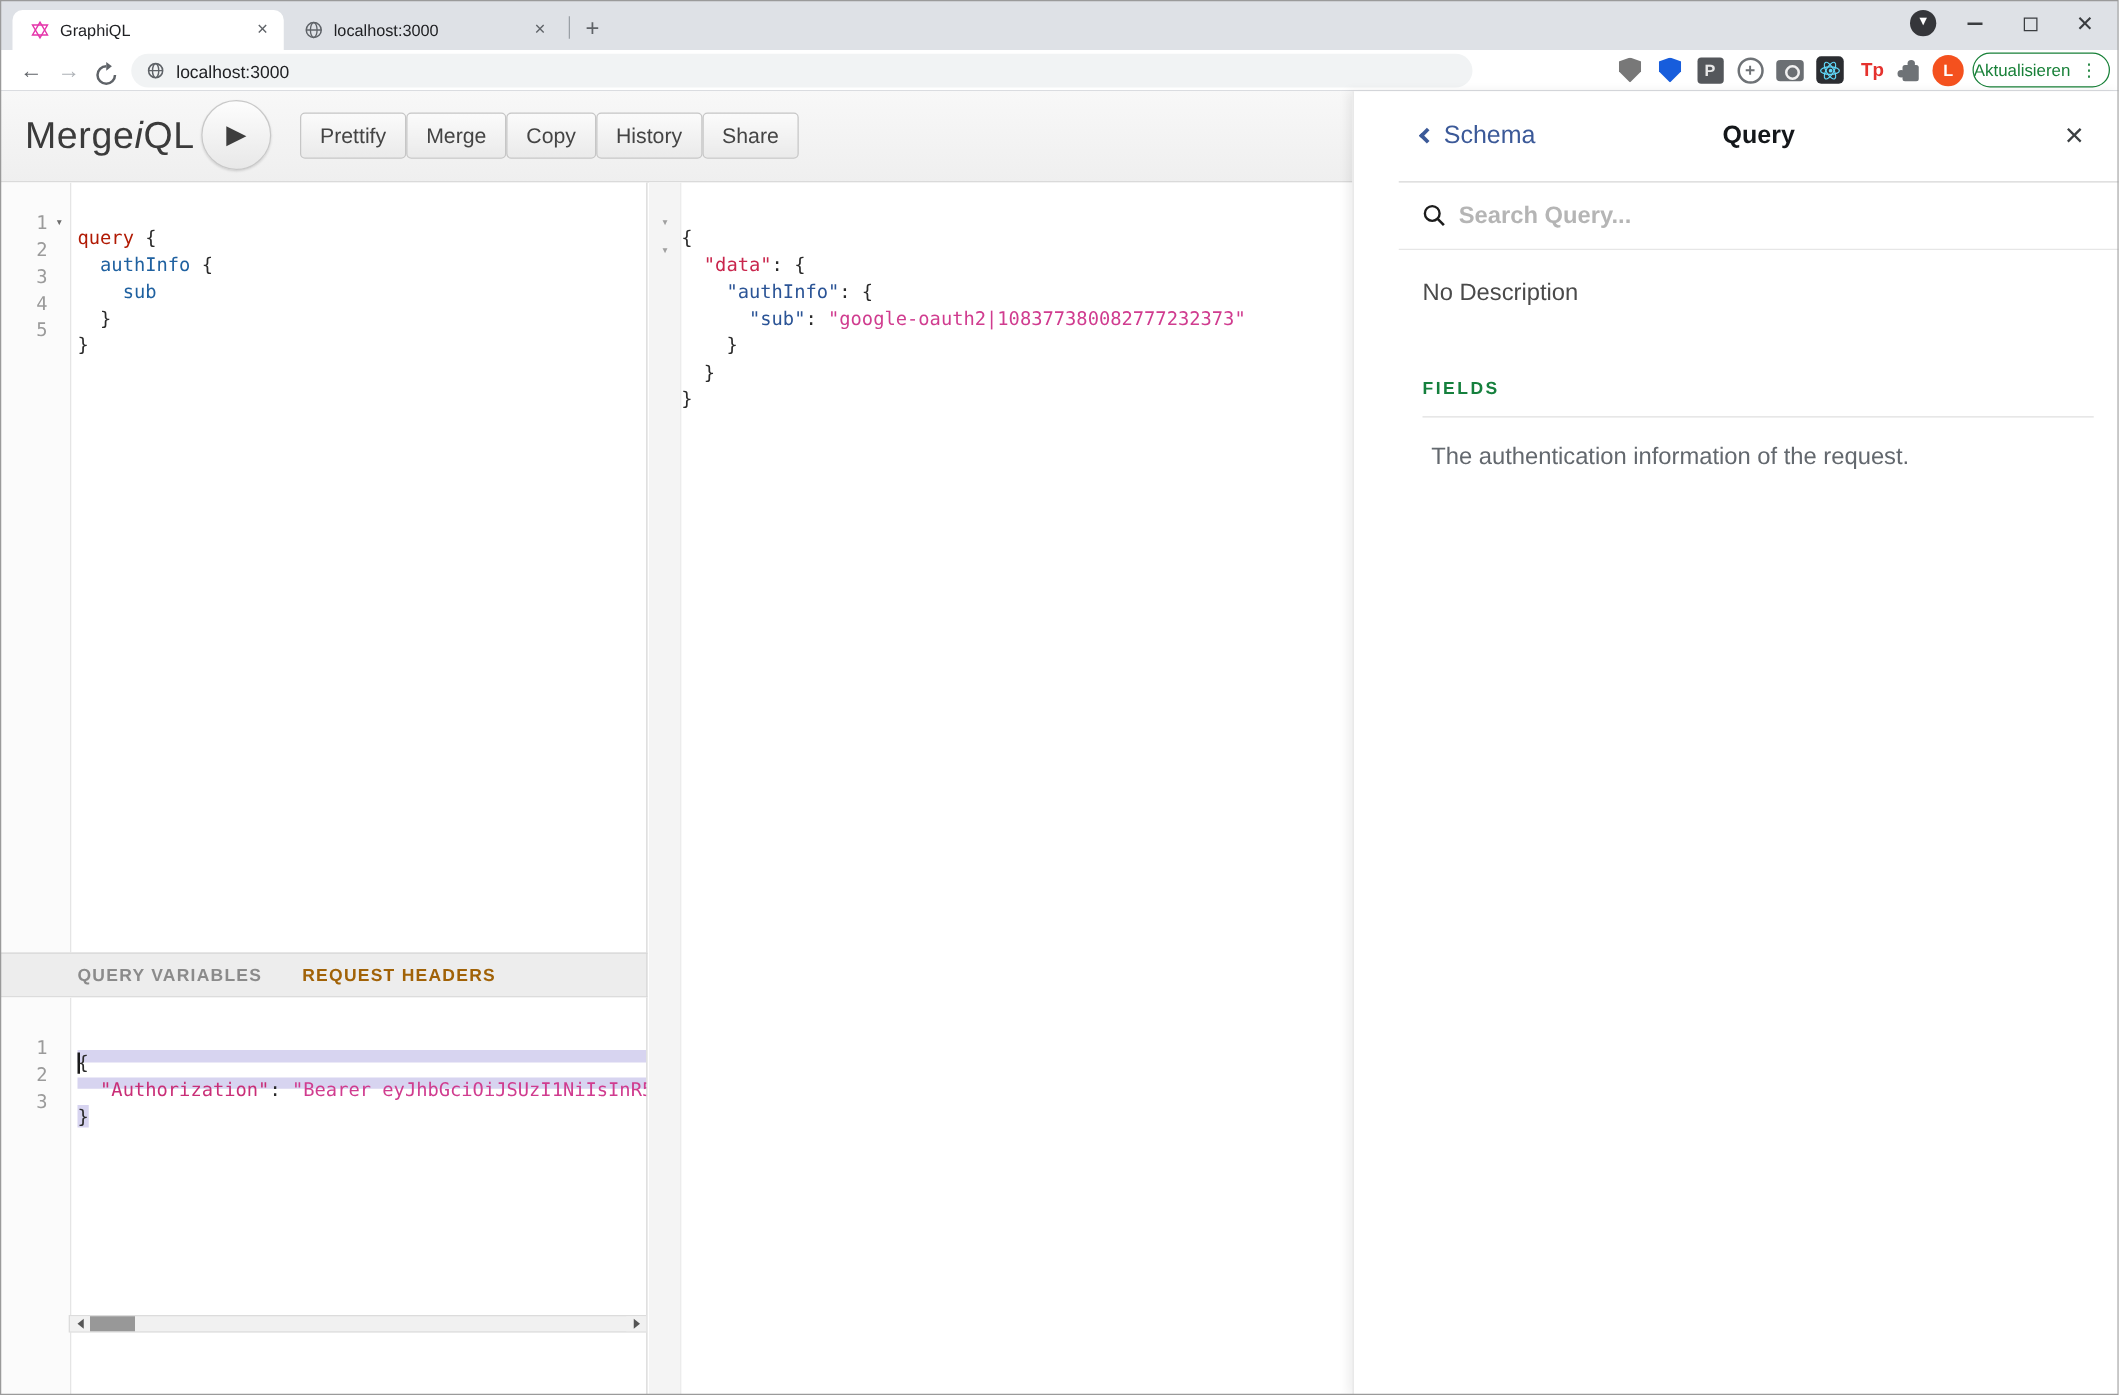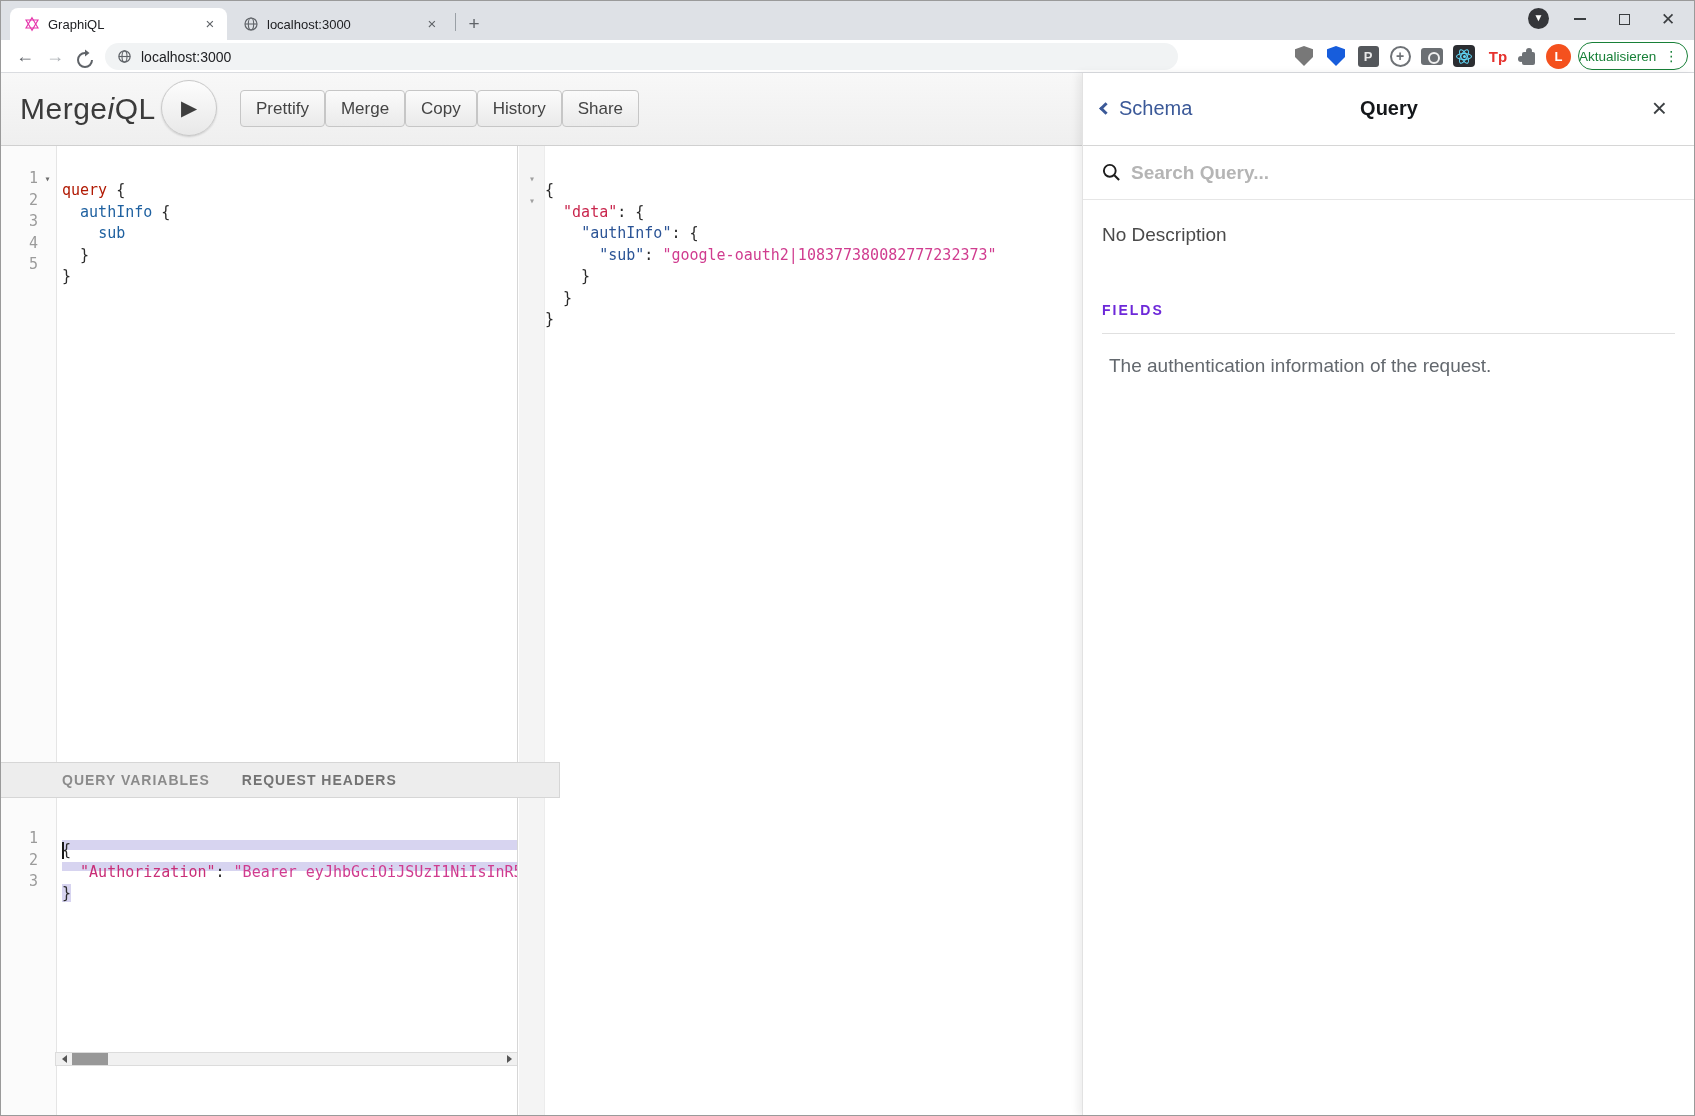--- a/index.html
+++ b/index.html
@@ -81,46 +81,46 @@
   .tk-kw  { color:#b11a04; }
   .tk-prop{ color:#1f61a0; }
   .tk-pun { color:#2a2a2a; }
   .tk-def { color:#c9264d; }
   .tk-key { color:#2b5496; }
   .tk-str { color:#d03c8f; }
   .tk-hkey{ color:#c92e77; }
   .tk-hstr{ color:#d03c8f; }
 
   
-  .footer-tabs { position:absolute; left:0; top:762px; width:560px; height:36px; background:#ededed; border-top:1px solid #d6d6d6; border-bottom:1px solid #d6d6d6; border-right:1px solid #d6d6d6; display:flex; align-items:center; }
+  .footer-tabs { position:absolute; left:0; top:762px; width:518px; height:36px; background:#ededed; border-top:1px solid #d6d6d6; border-bottom:1px solid #d6d6d6; border-right:1px solid #d6d6d6; display:flex; align-items:center; }
   .ft-label { font-size:14px; font-weight:bold; letter-spacing:1px; }
   .ft-variables { margin-left:62px; color:#8b8b8b; }
-  .ft-headers { margin-left:32px; color:#737373; }
+  .ft-headers { margin-left:32px; color:#a16207; }
 
   
   .hscroll { position:absolute; left:55px; bottom:50px; width:463px; height:14px; display:flex; background:#f1f1f1; border:1px solid #dcdcdc; }
   .hs-btn { width:16px; height:100%; display:flex; align-items:center; justify-content:center; background:#f1f1f1; }
   .tri-l { width:0; height:0; border-top:4px solid transparent; border-bottom:4px solid transparent; border-right:5px solid #555; }
   .tri-r { width:0; height:0; border-top:4px solid transparent; border-bottom:4px solid transparent; border-left:5px solid #555; }
   .hs-track { flex:1; position:relative; }
   .hs-thumb { position:absolute; left:0; top:0; width:36px; height:100%; background:#989898; }
 
   
-  .docs { position:absolute; left:1082px; top:73px; width:613px; height:1043px; background:#fff; border-left:1px solid #e2e2e2; box-shadow:-4px 0 8px rgba(0,0,0,0.07); z-index:5; }
+  .docs { position:absolute; left:1082px; top:73px; width:613px; height:1043px; background:#fff; border-left:1px solid #e2e2e2; box-shadow:-4px 0 8px rgba(0,0,0,0.07); z-index:5;padding-left:36px; }
   .docs-header { position:relative; height:73px; border-bottom:1px solid #d6d6d6; }
   .docs-back { position:absolute; left:18px; top:24px; color:#3b5998; font-size:20px; display:flex; align-items:center; }
   .chev-left { display:inline-block; width:9px; height:9px; border-left:3px solid #3b5998; border-bottom:3px solid #3b5998; transform:rotate(45deg); margin-right:9px; }
   .docs-title { position:absolute; left:0; right:0; top:24px; text-align:center; font-size:20px; font-weight:bold; color:#14171a; }
   .docs-close { position:absolute; right:28px; top:20px; font-size:26px; color:#3c4043; font-weight:300; }
   .docs-search { position:relative; height:54px; border-bottom:1px solid #e6e6e6; display:flex; align-items:center; padding-left:19px; }
   .docs-search input { border:none; outline:none; font-size:19px; color:#333; margin-left:10px; width:500px; font-family:"Liberation Sans",sans-serif; background:transparent;font-weight:bold; }
   .docs-search input::placeholder { color:#b5b5b5; }
   .docs-body { padding:24px 20px 0 19px; }
   .no-desc { font-size:19px; color:#4a4a4a; }
-  .fields-heading { margin-top:56px; font-size:14px; font-weight:bold; letter-spacing:2px; color:#6d28d9; }
+  .fields-heading { margin-top:56px; font-size:14px; font-weight:bold; letter-spacing:2px; color:#15803d; }
   .fields-rule { margin-top:15px; border:none; border-top:1px solid #e0e0e0; }
   .field-row { margin-top:25px; font-size:19px; }
   .field-name { color:#2a3f6b; }
   .field-colon { color:#555; }
   .field-type { color:#ca9800; margin-left:6px; }
   .field-desc { margin-top:21px; font-size:19px; color:#63686e; padding-left:7px; }
 
   
   .svg-ic { display:block; }
 </style>

